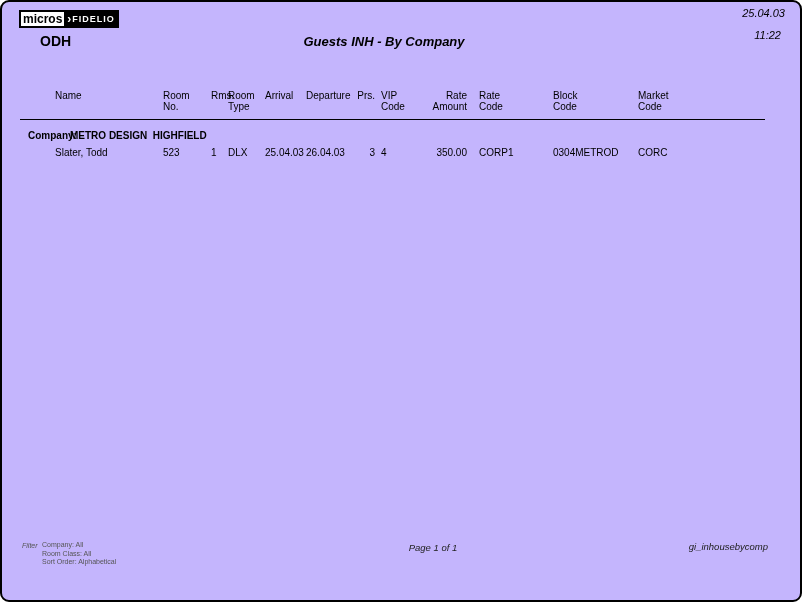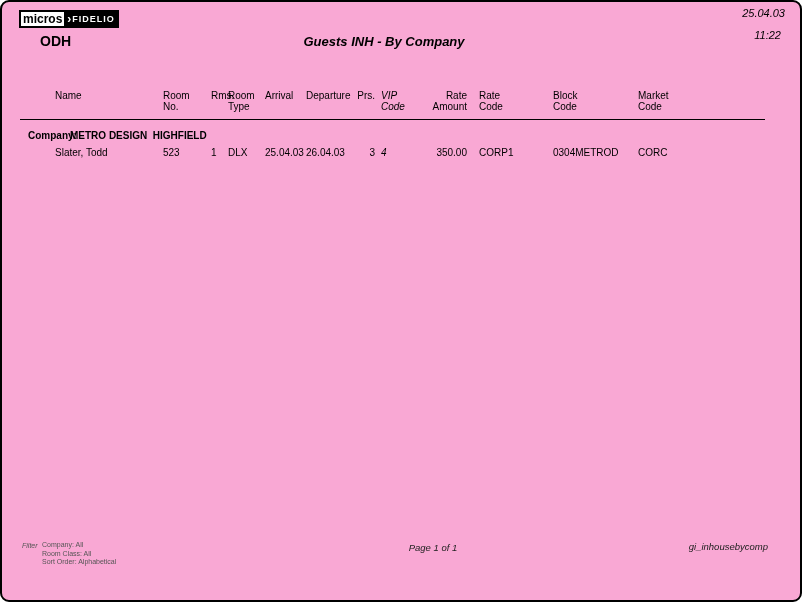--- a/index.html
+++ b/index.html
@@ -5,21 +5,21 @@
   * { margin: 0; padding: 0; box-sizing: border-box; }
   html, body { background: #ffffff; }
   body {
     font-family: "Liberation Sans", sans-serif;
     width: 802px; height: 602px;
     color: #000;
   }
   .page {
     position: relative;
     width: 802px; height: 602px;
-    background: #f9a8d4;
+    background: #c4b5fd;
     border: 2px solid #000;
     border-radius: 9px;
     overflow: hidden;
   }
 
   
   .logo {
     position: absolute; left: 17px; top: 8px;
     display: flex; align-items: stretch; height: 18px;
   }
@@ -66,21 +66,21 @@
   .td { position: absolute; top: 0; font-size: 10px; white-space: pre; }
 
   
   .c-name      { left: 33px; margin-left: 20px; }
   .c-roomno    { left: 161px; }
   .c-rms       { left: 192px; width: 34px; text-align: left; margin-left: 17px; }
   .c-roomtype  { left: 226px; }
   .c-arrival   { left: 263px; }
   .c-departure { left: 304px; }
   .c-prs       { left: 347px; width: 26px; text-align: right; }
-  .c-vip       { left: 379px; font-style: italic; }
+  .c-vip       { left: 379px; }
   .c-rate      { left: 400px; width: 65px; text-align: right; }
   .c-ratecode  { left: 477px; }
   .c-block     { left: 551px; }
   .c-market    { left: 636px; }
 
   
   .filter-label {
     position: absolute; left: 20px; top: 540px;
     font-style: italic; font-size: 7px; color: #555;
   }

